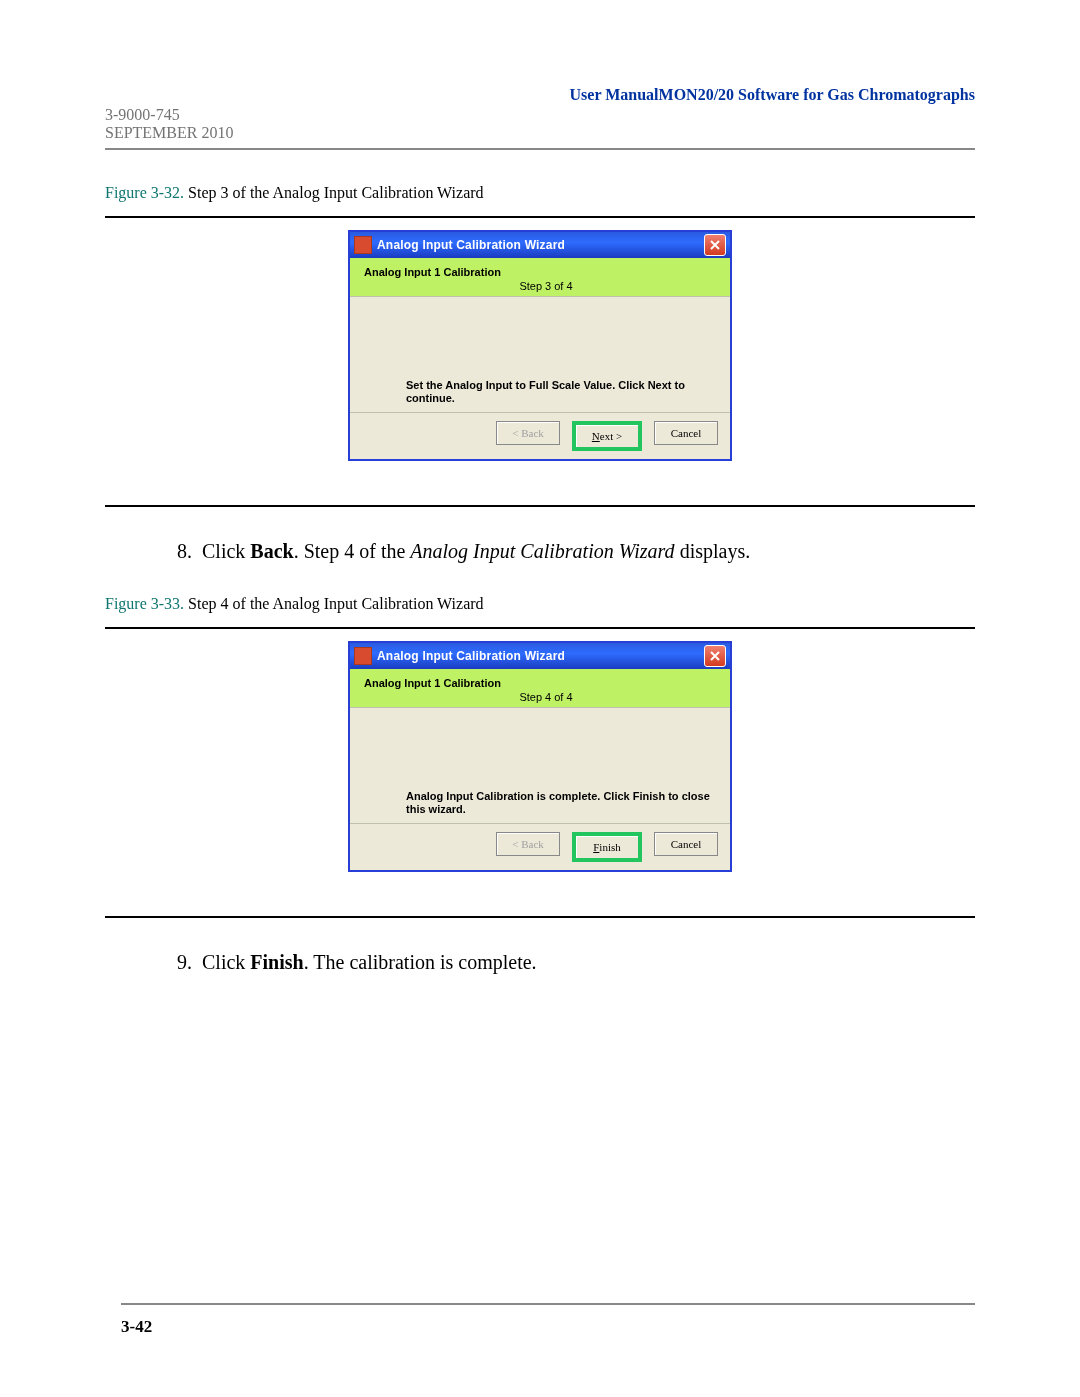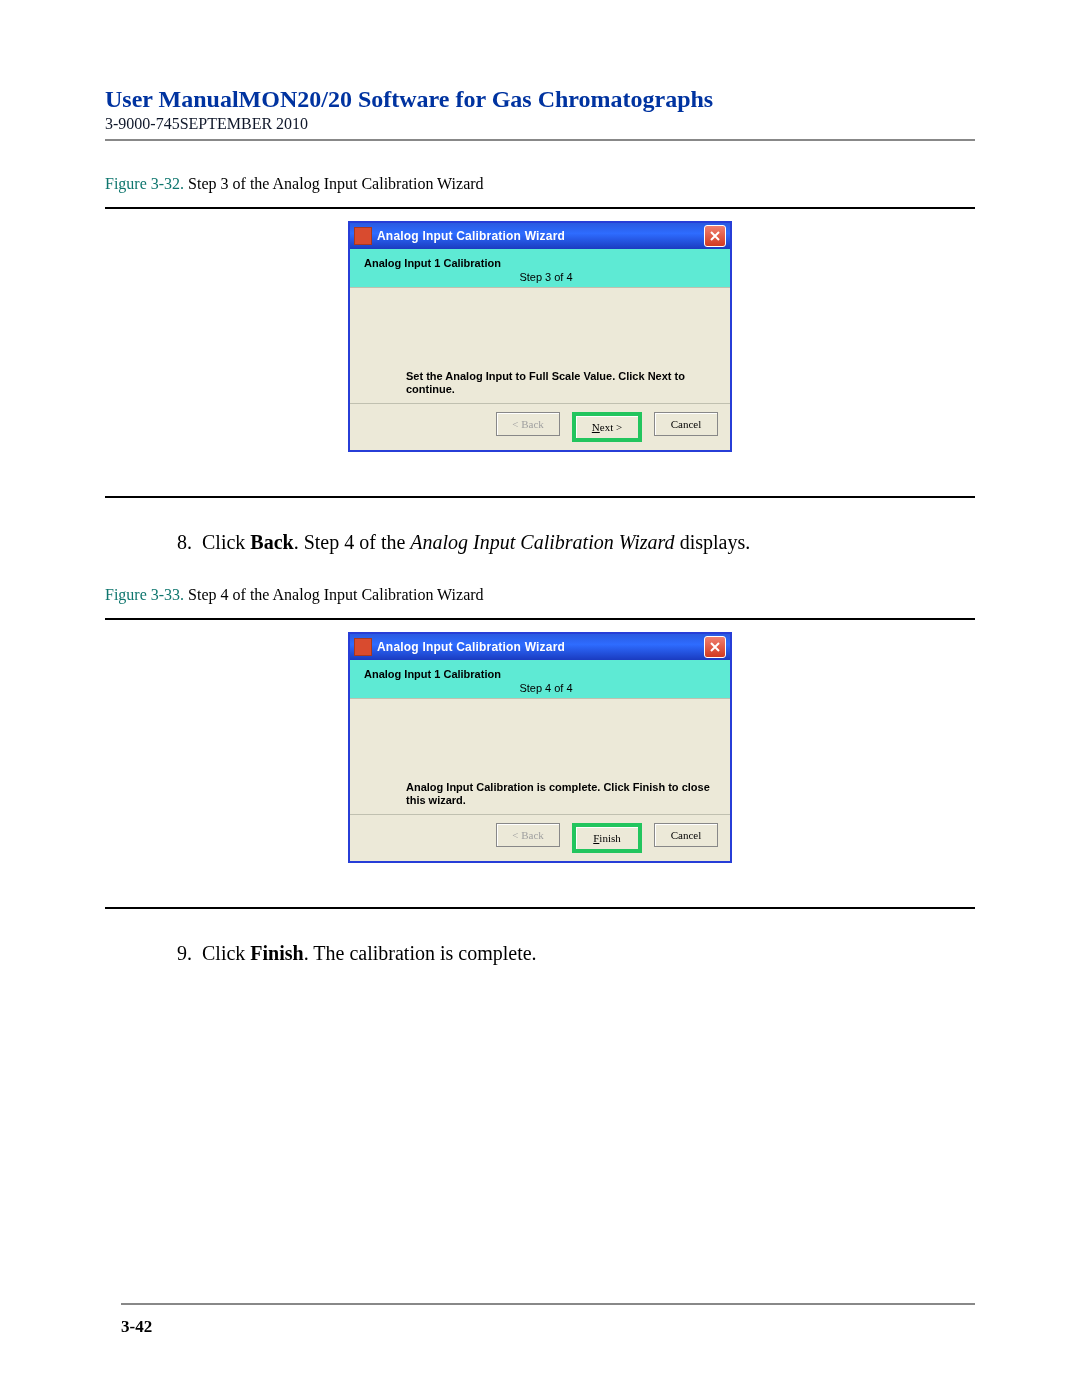--- a/index.html
+++ b/index.html
@@ -12,32 +12,33 @@
   .page {
     width: 1080px;
     height: 1397px;
     margin: 0 auto;
     padding: 86px 105px 60px 105px;
     box-sizing: border-box;
     position: relative;
   }
   .header-row {
     display: flex;
-    justify-content: flex-start;
-    font-size: 24px;
+    justify-content: flex-end;
+    font-size: 16px;
     font-weight: bold;
     color: #0033a0;
   }
   .subheader-row {
     display: flex;
-    justify-content: flex-start;
+    justify-content: flex-end;
     font-size: 16px;
-    color: #0f172a;
+    color: #737373;
     margin-top: 2px;
     font-variant: small-caps;
+    flex-direction: column;
   }
   .subheader-row .left { font-variant: normal; }
   .hr-top {
     border: none;
     border-top: 2px solid #888;
     margin: 6px 0 0 0;
   }
   .fig-caption {
     font-size: 16px;
     margin: 34px 0 14px 0;
@@ -108,21 +109,21 @@
     background: linear-gradient(to bottom, #f08070, #d23a20);
     border: 1px solid #fff;
     border-radius: 3px;
     display: flex;
     align-items: center;
     justify-content: center;
   }
   .titlebar .close-btn svg { width: 10px; height: 10px; }
 
   .wiz-header {
-    background: #5eead4;
+    background: #bef264;
     padding: 8px 14px 4px 14px;
   }
   .wiz-header .h1 {
     font-weight: bold;
     font-size: 11px;
     color: #000;
   }
   .wiz-header .h2 {
     font-size: 11px;
     margin-left: 12px;

